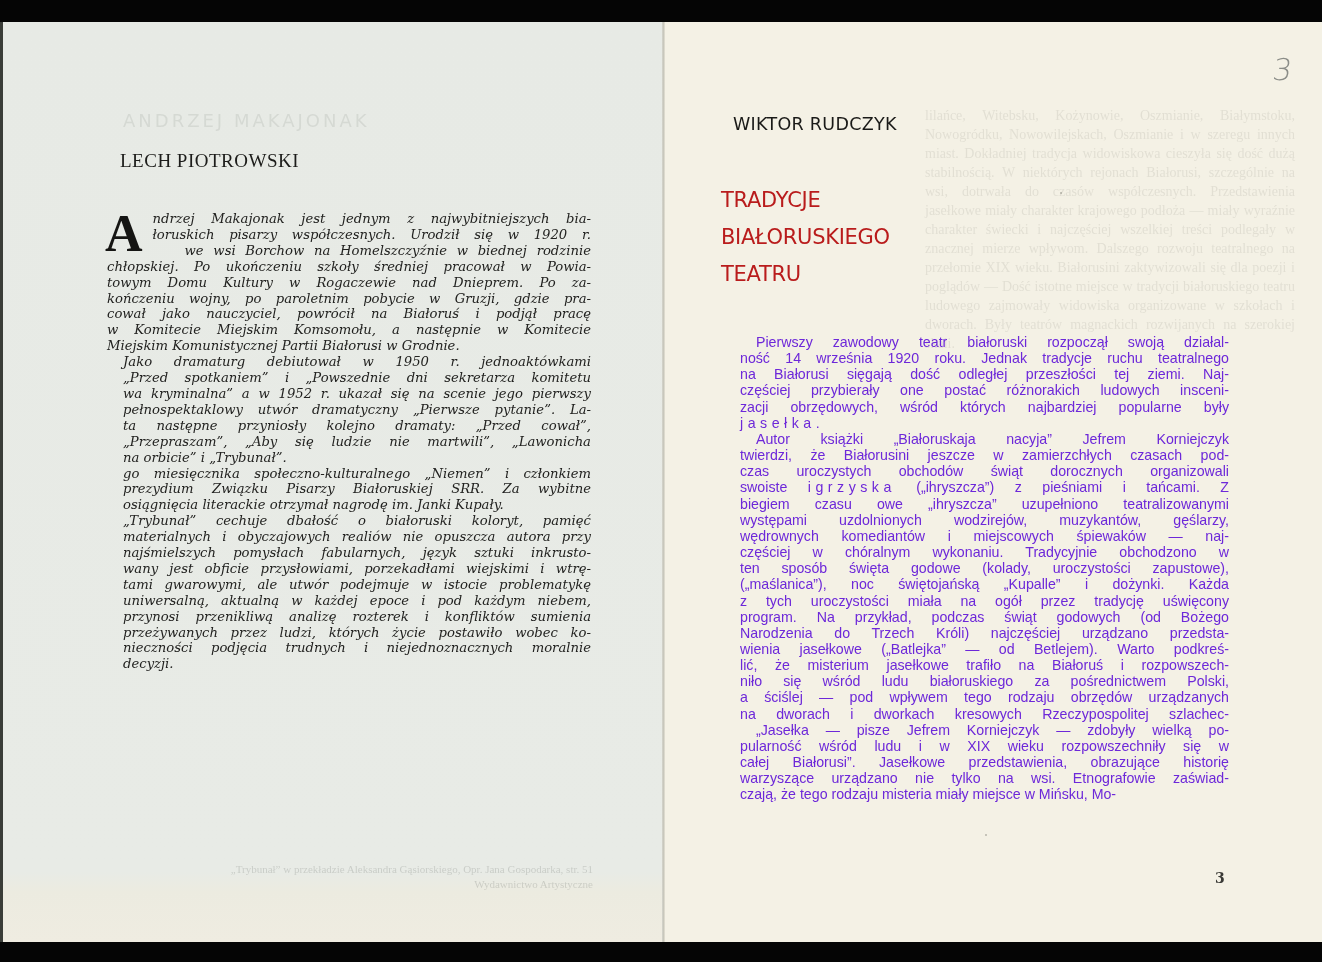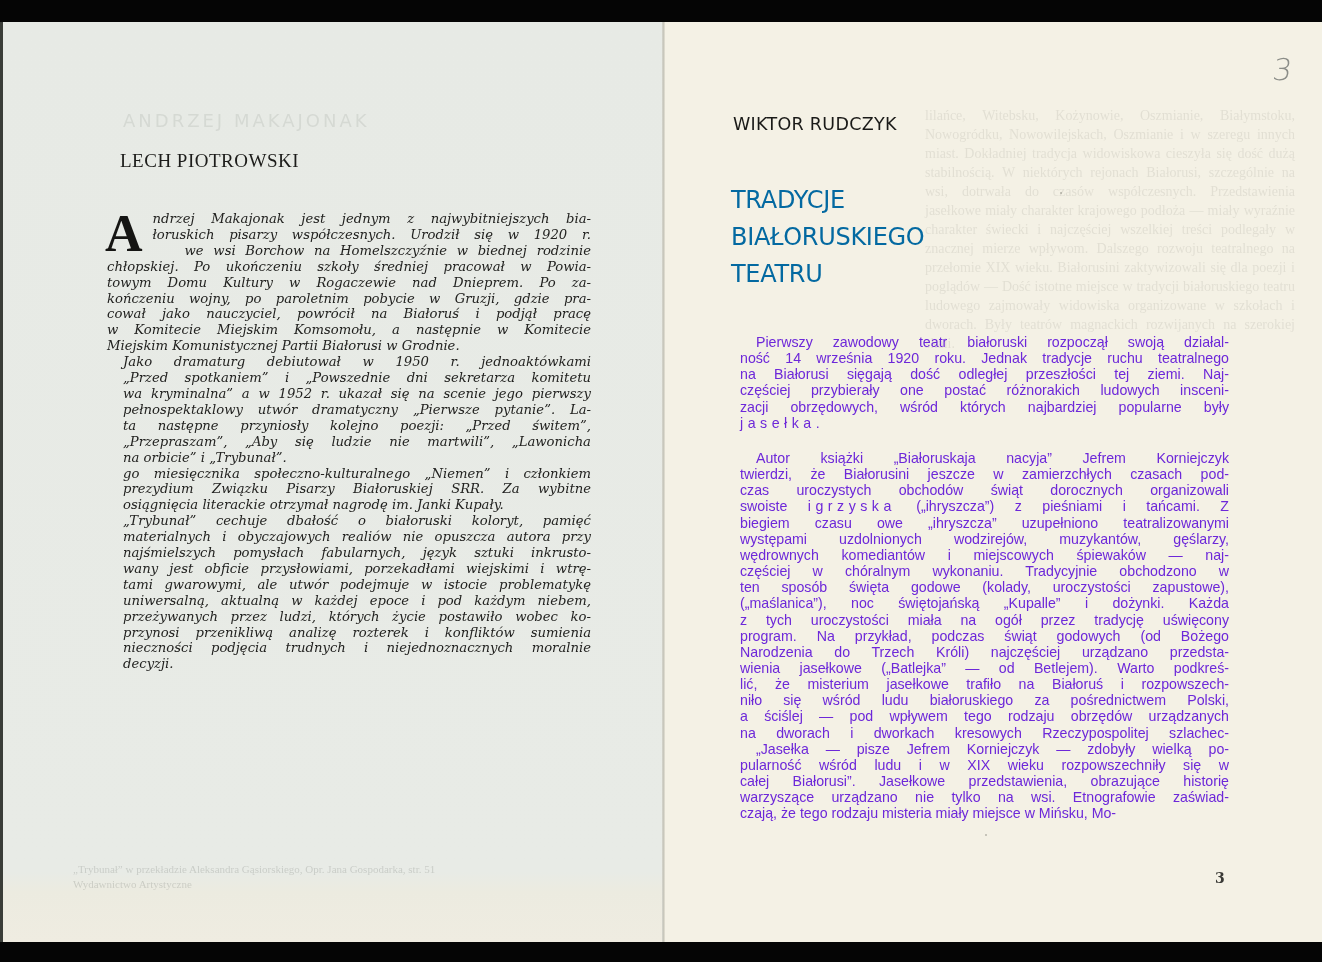--- a/index.html
+++ b/index.html
@@ -56,21 +56,21 @@
       font-family: "DejaVu Sans", sans-serif;
       font-size: 18px;
       letter-spacing: 3px;
       color: rgba(60,65,60,0.10);
     }
     .ghost-bottom {
       left: 70px;
       top: 840px;
       width: 520px;
       font-size: 11px;
-      text-align: left;
+      text-align: right;
       color: rgba(60,65,60,0.18);
       line-height: 15px;
     }
     .ghost-right {
       left: 260px;
       top: 84px;
       width: 370px;
       font-size: 14px;
       line-height: 19px;
       text-align: justify;
@@ -124,26 +124,26 @@
       position: absolute;
       left: 68px;
       top: 92px;
       font-family: "DejaVu Sans", sans-serif;
       font-size: 17.5px;
       color: #1a1a18;
       letter-spacing: 0.3px;
     }
     .right-title {
       position: absolute;
-      left: 66px;
+      left: 56px;
       top: 160px;
       font-family: "DejaVu Sans", sans-serif;
-      font-size: 24px;
+      font-size: 21px;
       line-height: 37px;
-      color: #0369a1;
+      color: #b91c1c;
       letter-spacing: -0.3px;
     }
     .right-title span { display: block; }
     .right-body {
       position: absolute;
       left: 75px;
       top: 312px;
       width: 489px;
       font-family: Liberation Sans, sans-serif;
       font-size: 14.2px;
@@ -204,38 +204,38 @@
           <span class="line">kończeniu wojny, po paroletnim pobycie w Gruzji, gdzie pra-</span>
           <span class="line">cował jako nauczyciel, powrócił na Białoruś i podjął pracę</span>
           <span class="line">w Komitecie Miejskim Komsomołu, a następnie w Komitecie</span>
           <span class="line last">Miejskim Komunistycznej Partii Białorusi w Grodnie.</span>
         </p>
         <p>
           <span class="line" style="text-indent: 16px;">Jako dramaturg debiutował w 1950 r. jednoaktówkami</span>
           <span class="line">„Przed spotkaniem” i „Powszednie dni sekretarza komitetu</span>
           <span class="line">wa kryminalna” a w 1952 r. ukazał się na scenie jego pierwszy</span>
           <span class="line">pełnospektaklowy utwór dramatyczny „Pierwsze pytanie”. La-</span>
-          <span class="line">ta następne przyniosły kolejno poezji: „Przed świtem”,</span>
+          <span class="line">ta następne przyniosły kolejno dramaty: „Przed cował”,</span>
           <span class="line">„Przepraszam”, „Aby się ludzie nie martwili”, „Lawonicha</span>
           <span class="line last">na orbicie” i „Trybunał”.</span>
         </p>
         <p>
           <span class="line">go miesięcznika społeczno-kulturalnego „Niemen” i członkiem</span>
           <span class="line">prezydium Związku Pisarzy Białoruskiej SRR. Za wybitne</span>
           <span class="line last">osiągnięcia literackie otrzymał nagrodę im. Janki Kupały.</span>
         </p>
         <p>
           <span class="line" style="text-indent: 16px;">„Trybunał” cechuje dbałość o białoruski koloryt, pamięć</span>
           <span class="line">materialnych i obyczajowych realiów nie opuszcza autora przy</span>
           <span class="line">najśmielszych pomysłach fabularnych, język sztuki inkrusto-</span>
           <span class="line">wany jest obficie przysłowiami, porzekadłami wiejskimi i wtrę-</span>
           <span class="line">tami gwarowymi, ale utwór podejmuje w istocie problematykę</span>
           <span class="line">uniwersalną, aktualną w każdej epoce i pod każdym niebem,</span>
+          <span class="line">przynosi przenikliwą analizę rozterek i konfliktów sumienia</span>
           <span class="line">przeżywanych przez ludzi, których życie postawiło wobec ko-</span>
-          <span class="line">przynosi przenikliwą analizę rozterek i konfliktów sumienia</span>
           <span class="line">nieczności podjęcia trudnych i niejednoznacznych moralnie</span>
           <span class="line last">decyzji.</span>
         </p>
       </div>
   </div>
 
   <div class="gutter"></div>
 
   <div class="page page-right">
     <div class="ghost ghost-right">lilańce, Witebsku, Kożynowie, Oszmianie, Białymstoku, Nowogródku, Nowowilejskach, Oszmianie i w szeregu innych miast. Dokładniej tradycja widowiskowa cieszyła się dość dużą stabilnością. W niektórych rejonach Białorusi, szczególnie na wsi, dotrwała do czasów współczesnych. Przedstawienia jasełkowe miały charakter krajowego podłoża — miały wyraźnie charakter świecki i najczęściej wszelkiej treści podlegały w znacznej mierze wpływom. Dalszego rozwoju teatralnego na przełomie XIX wieku. Białorusini zaktywizowali się dla poezji i poglądów — Dość istotne miejsce w tradycji białoruskiego teatru ludowego zajmowały widowiska organizowane w szkołach i dworach. Były teatrów magnackich rozwijanych na szerokiej skali.</div>
@@ -253,21 +253,21 @@
     <div class="right-body" id="right-body">
         <p>
           <span class="line" style="text-indent: 16px;">Pierwszy zawodowy teatr białoruski rozpoczął swoją działal-</span>
           <span class="line">ność 14 września 1920 roku. Jednak tradycje ruchu teatralnego</span>
           <span class="line">na Białorusi sięgają dość odległej przeszłości tej ziemi. Naj-</span>
           <span class="line">częściej przybierały one postać różnorakich ludowych insceni-</span>
           <span class="line">zacji obrzędowych, wśród których najbardziej popularne były</span>
           <span class="line last"><span class="spaced">jasełka</span>.</span>
         </p>
         <p>
-          <span class="line" style="text-indent: 16px; margin-top: 19px;">Autor książki „Białoruskaja nacyja” Jefrem Korniejczyk</span>
+          <span class="line" style="text-indent: 16px;">Autor książki „Białoruskaja nacyja” Jefrem Korniejczyk</span>
           <span class="line">twierdzi, że Białorusini jeszcze w zamierzchłych czasach pod-</span>
           <span class="line">czas uroczystych obchodów świąt dorocznych organizowali</span>
           <span class="line">swoiste <span class="spaced">igrzyska</span> („ihryszcza”) z pieśniami i tańcami. Z</span>
           <span class="line">biegiem czasu owe „ihryszcza” uzupełniono teatralizowanymi</span>
           <span class="line">występami uzdolnionych wodzirejów, muzykantów, gęślarzy,</span>
           <span class="line">wędrownych komediantów i miejscowych śpiewaków — naj-</span>
           <span class="line">częściej w chóralnym wykonaniu. Tradycyjnie obchodzono w</span>
           <span class="line">ten sposób święta godowe (kolady, uroczystości zapustowe),</span>
           <span class="line">(„maślanica”), noc świętojańską „Kupalle” i dożynki. Każda</span>
           <span class="line">z tych uroczystości miała na ogół przez tradycję uświęcony</span>

